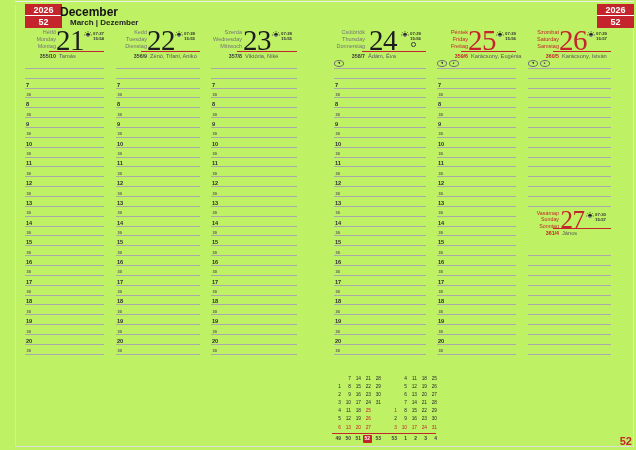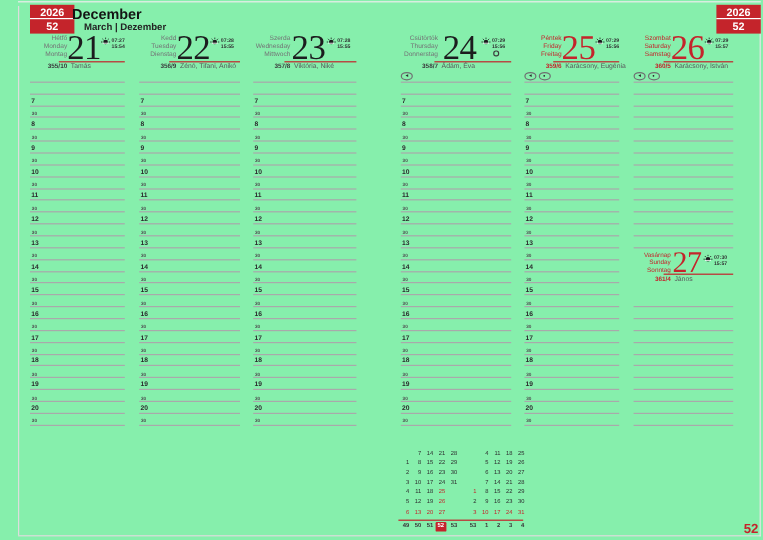--- a/index.html
+++ b/index.html
@@ -1,17 +1,17 @@
 <!DOCTYPE html>
 <html style="--red: #c4242b;"><head>
 <meta charset="utf-8">
 <style>
   * { margin:0; padding:0; box-sizing:border-box; }
   html,body { width:636px; height:450px; background:#fbfbf9; font-family:"Liberation Sans",sans-serif; overflow:hidden; }
-  .spread { position:relative; width:636px; height:450px; background:#86efac; }
+  .spread { position:relative; width:636px; height:450px; background:#bef264; }
   .edge { position:absolute; background:#ddd; }
   #edge-left { left:15px; top:5px; bottom:4px; width:1px; }
   #edge-bottom { left:15px; right:2px; bottom:3px; height:1px; }
   #edge-right { right:2px; top:5px; bottom:3px; width:1px; background:#e6e6e6; }
   #edge-top { left:15px; right:2px; top:1px; height:1px; background:#ededed; }
   .page { position:absolute; top:0; width:318px; height:450px; }
   #page-left { left:0; } #page-right { left:318px; }
   .week-box { position:absolute; top:4px; width:37px; background:var(--red); color:#fff; text-align:center; font-weight:bold; }
   .wb-year { font-size:9px; line-height:10px; padding-top:1px; border-bottom:1.2px solid #fff; }
   .wb-week { font-size:9px; line-height:10px; padding:0.5px 0 1px; }

